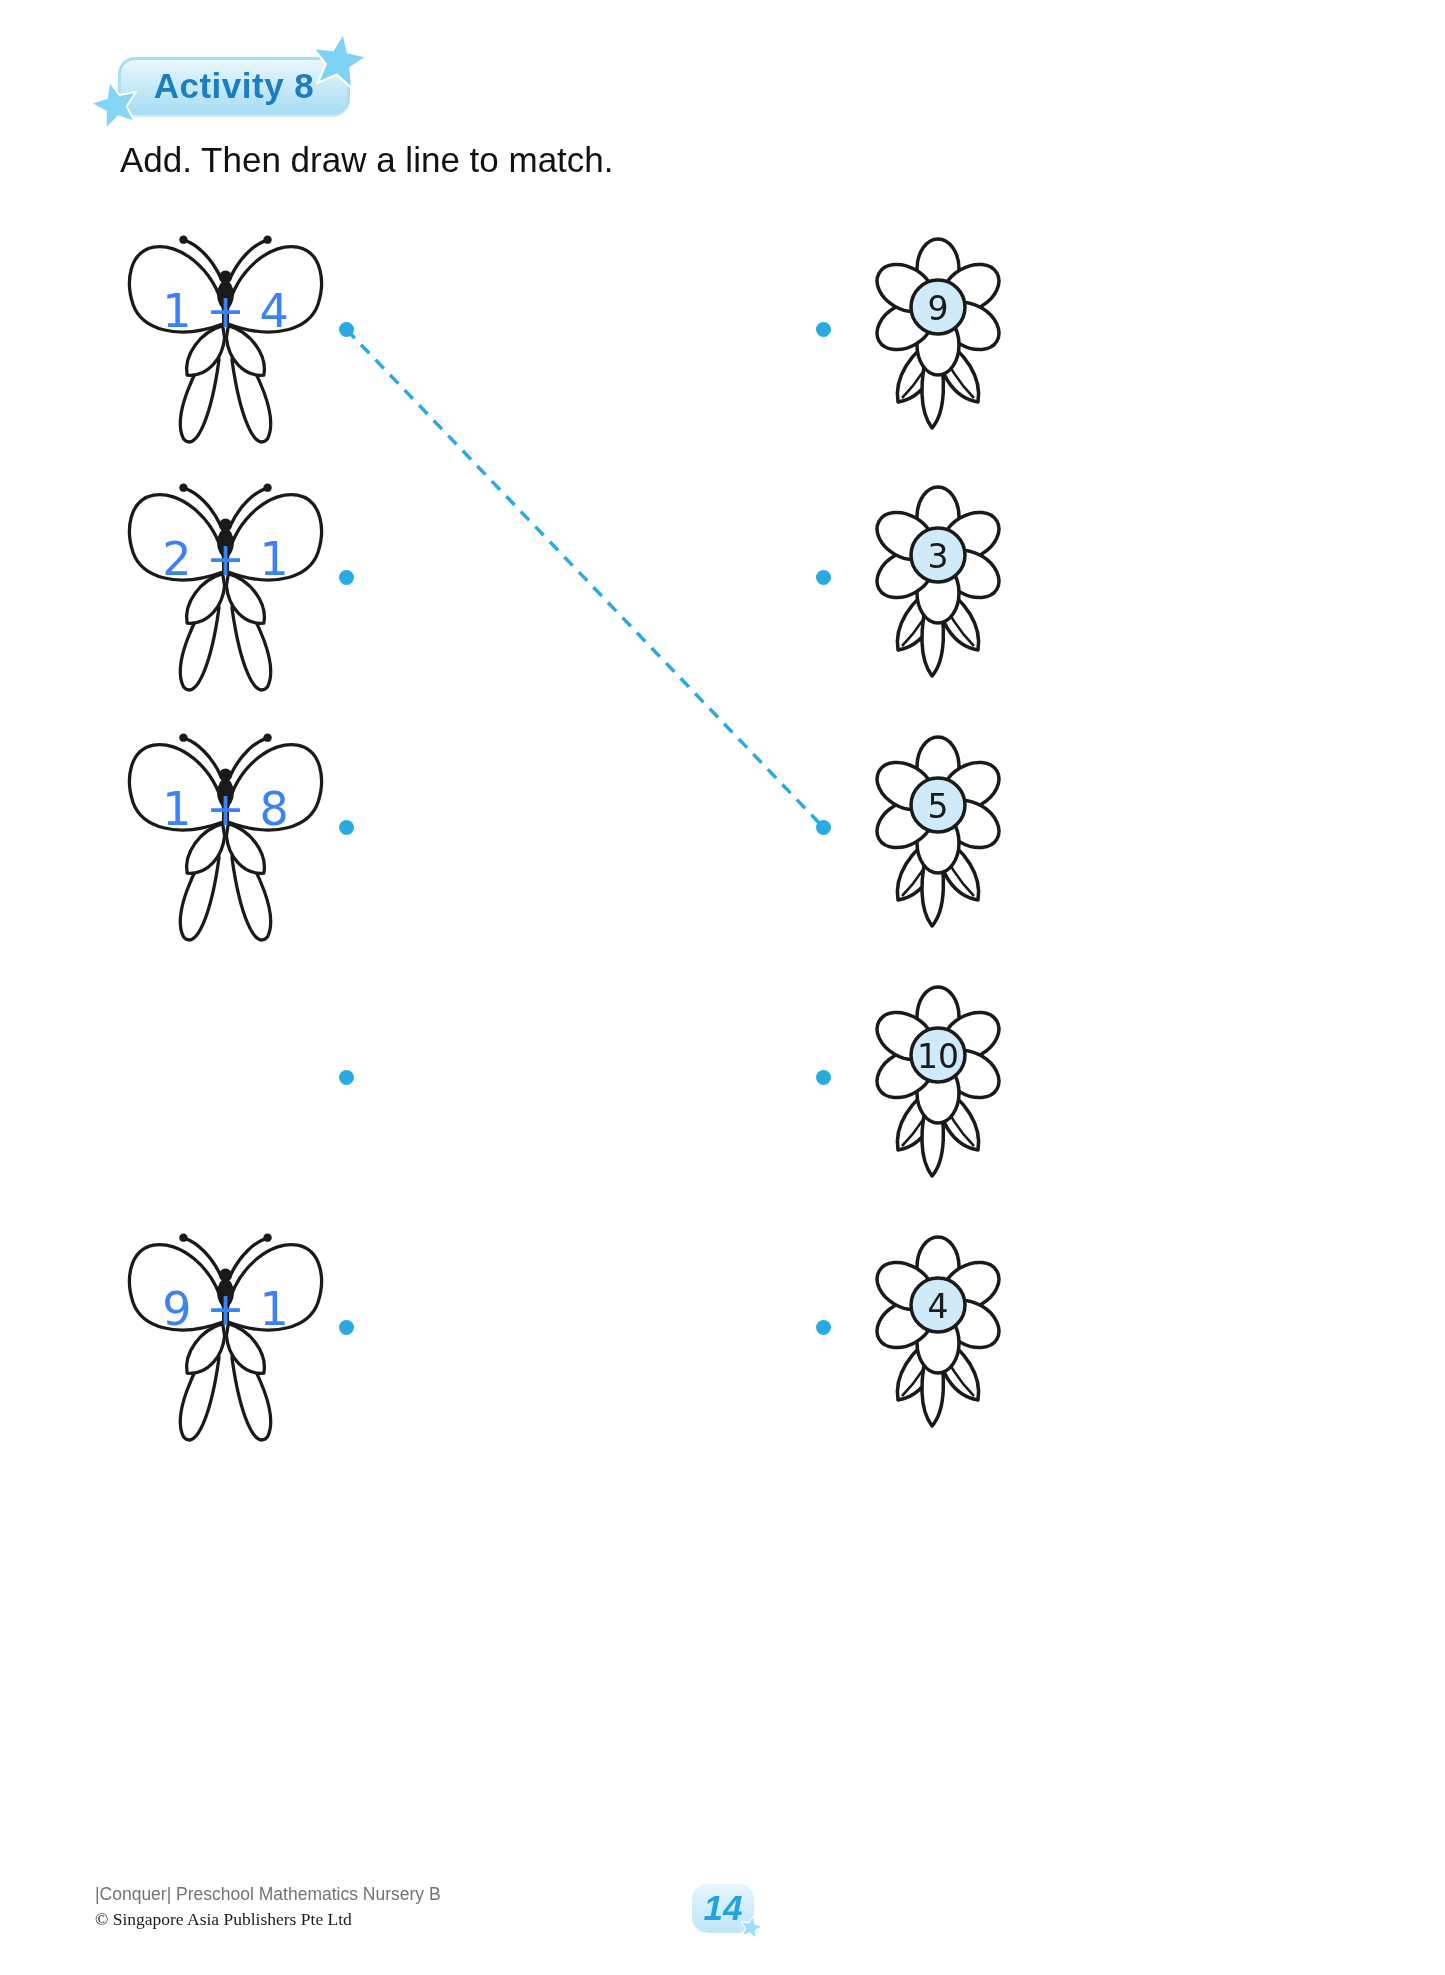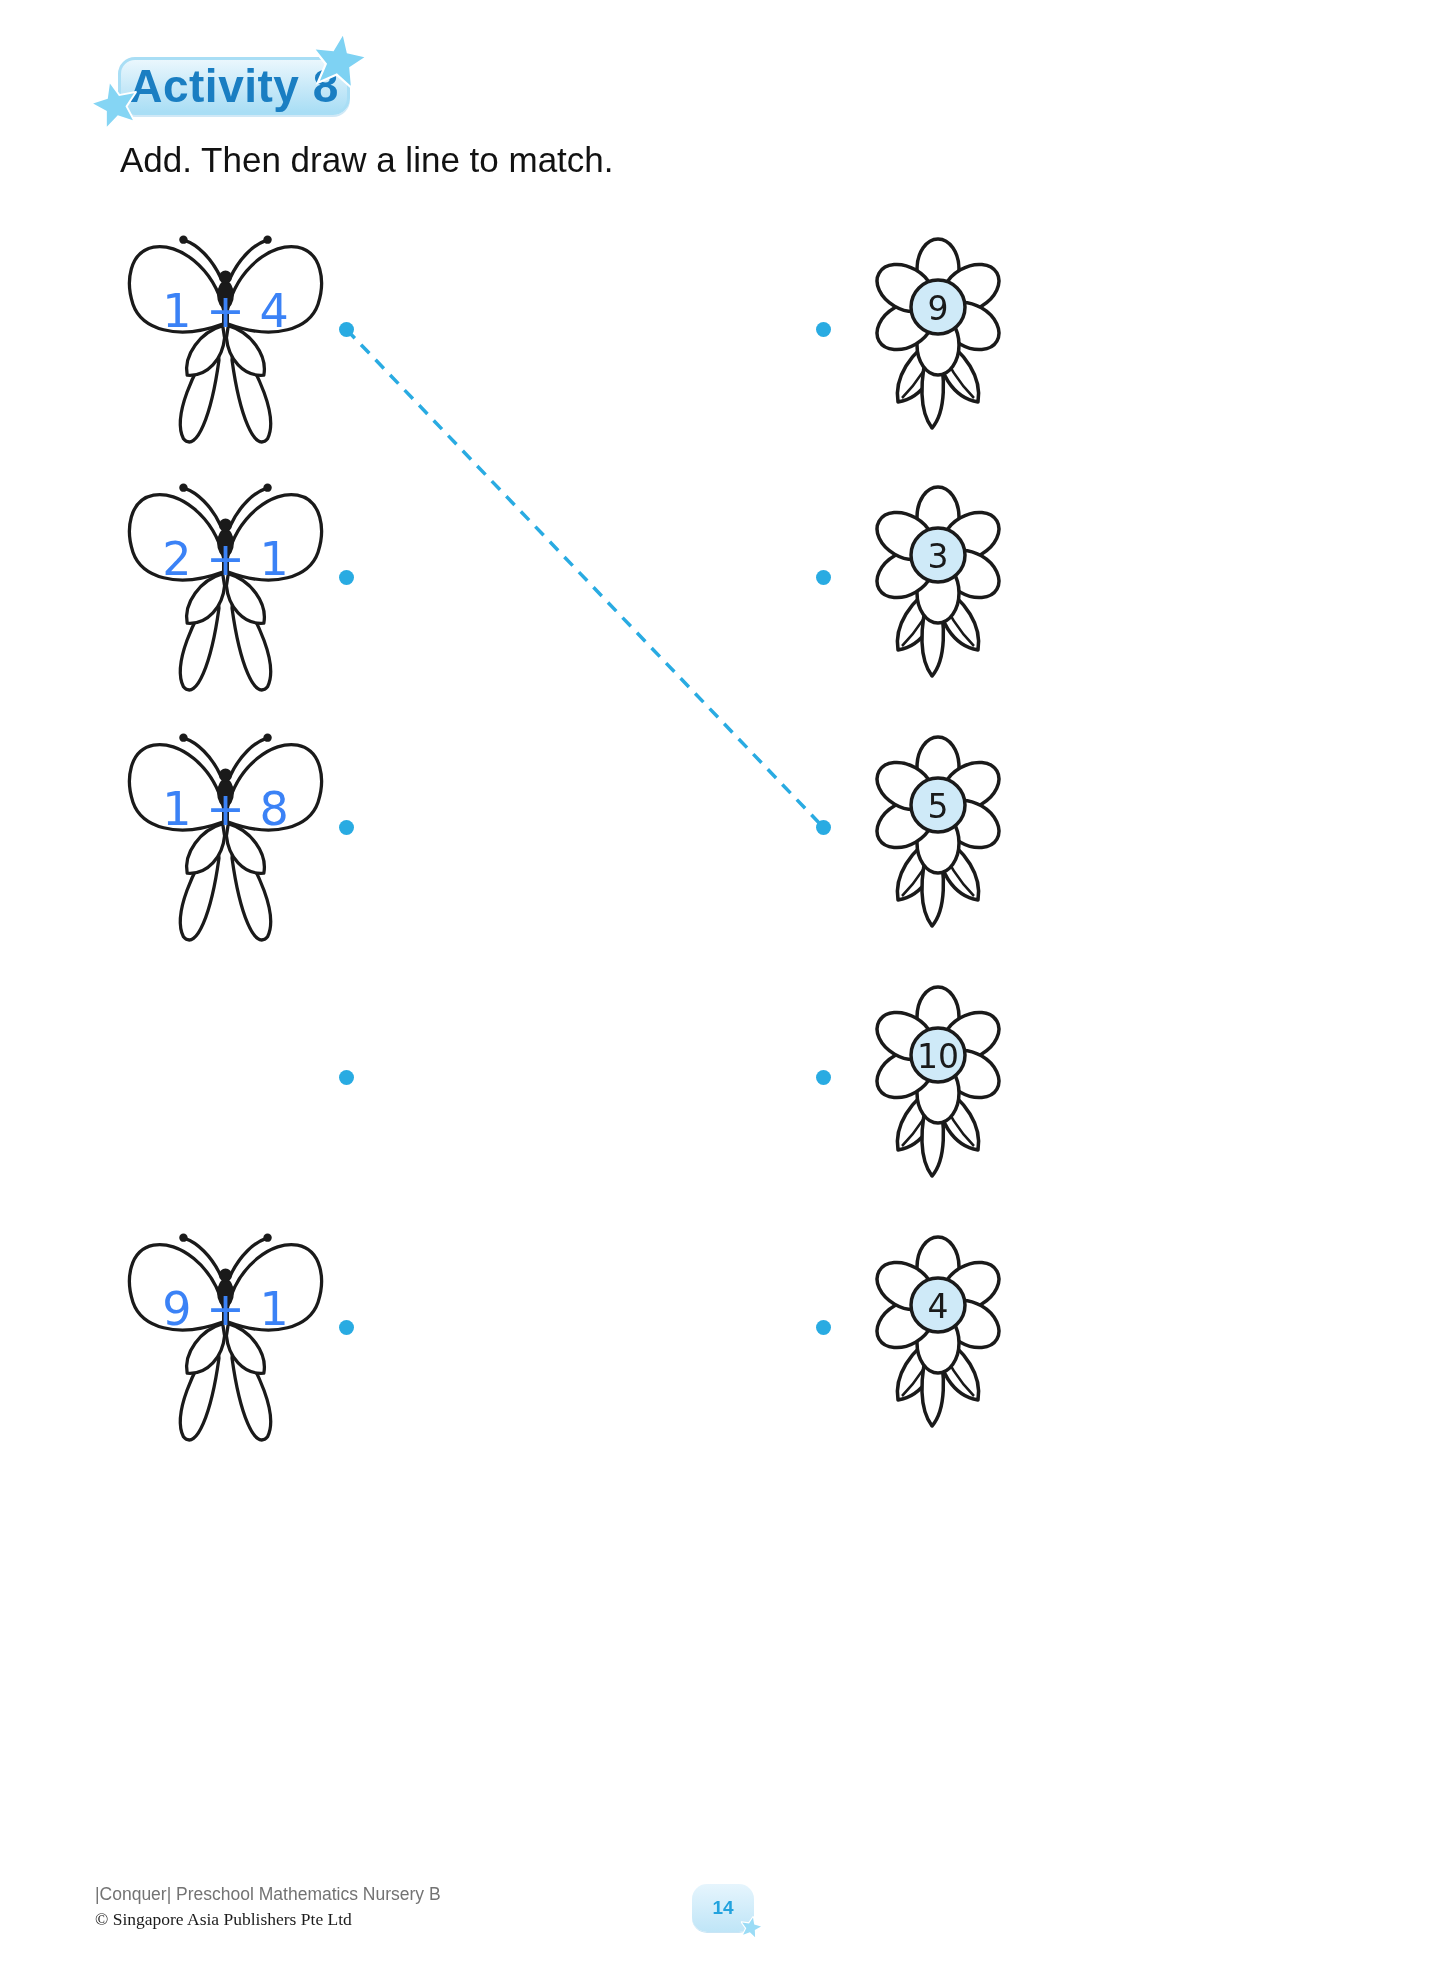--- a/index.html
+++ b/index.html
@@ -8,21 +8,21 @@
   .page { position: relative; width: 1445px; height: 1975px; background: #ffffff; overflow: hidden; }
 
   
   .activity-badge {
     position: absolute; left: 118px; top: 57px; width: 232px; height: 58px;
     background: linear-gradient(180deg, #eaf7fd 0%, #c6e8f8 55%, #a9def5 100%);
     border: 3px solid #a9def5; border-radius: 17px;
     display: flex; align-items: center; justify-content: center;
     box-shadow: 0 2px 0 rgba(120,190,230,.35);
   }
-  .activity-label { font-size: 46px; font-weight: bold; color: #1a7ec2; letter-spacing: .5px; }
+  .activity-label { font-size: 35px; font-weight: bold; color: #1a7ec2; letter-spacing: .5px; }
   .star { position: absolute; }
   .star-left  { left: -30px; bottom: -16px; width: 48px; height: 48px; transform: rotate(-14deg); }
   .star-right { right: -20px; top: -28px; width: 56px; height: 56px; transform: rotate(9deg); }
 
   .instruction { position: absolute; left: 120px; top: 140px; font-size: 35px; font-weight: normal; color: #121212; }
 
   
   .butterfly { position: absolute; left: 118px; width: 215px; height: 234px; }
   .butterfly svg { width: 100%; height: 100%; }
   .expr {
@@ -42,21 +42,21 @@
 
   
   .footer-line1 { position: absolute; left: 95px; top: 1884px; font-size: 17.5px; color: #737373; }
   .footer-line2 { position: absolute; left: 95px; top: 1909px; font-size: 17.5px; color: #1c1c1c; font-family: Liberation Serif, serif; }
   .page-badge {
     position: absolute; left: 692px; top: 1884px; width: 62px; height: 48px;
     background: linear-gradient(180deg, #e6f5fd 0%, #bfe5f7 100%);
     border-radius: 15px; display: flex; align-items: center; justify-content: center;
     box-shadow: 0 1px 0 rgba(120,190,230,.4);
   }
-  .page-num { font-size: 19px; font-weight: bold; color: #23a3de; }
+  .page-num { font-size: 35px; font-weight: bold; color: #23a3de; font-style: italic; }
   .page-badge .mini-star { position: absolute; right: -8px; bottom: -6px; width: 22px; height: 22px; transform: rotate(12deg); }
 </style>
 </head>
 <body>
 
 <div class="page">
 
   <svg width="0" height="0" style="position:absolute" aria-hidden="true">
     <defs>
       <g id="butterfly-shape" stroke="#1a1a1a" stroke-width="3.5" fill="#ffffff" stroke-linecap="round" stroke-linejoin="round">

